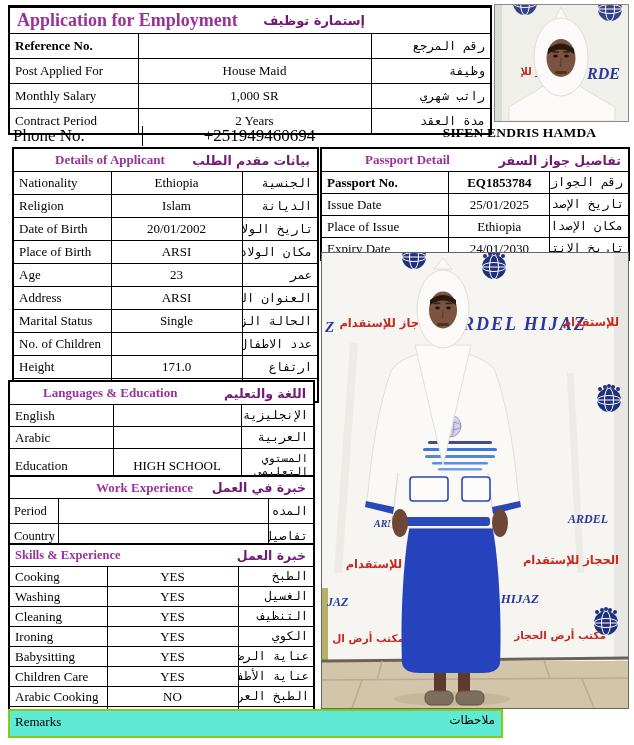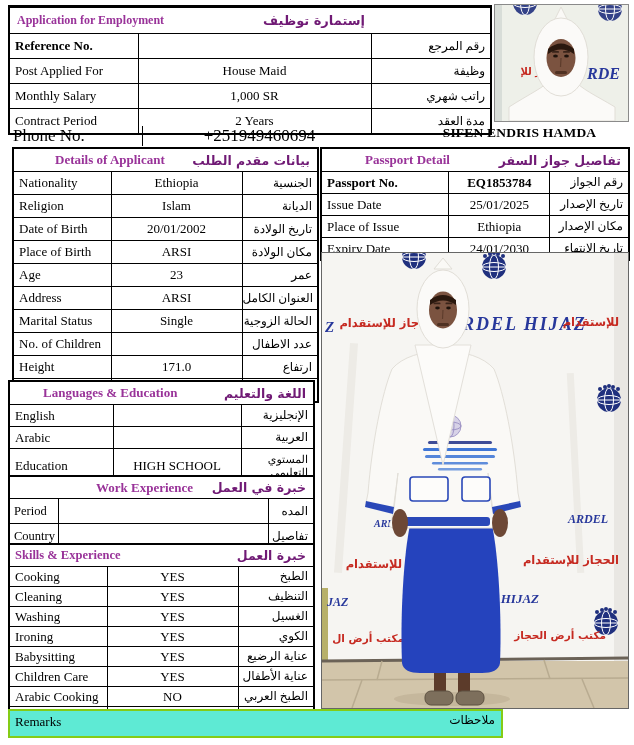--- a/index.html
+++ b/index.html
@@ -4,21 +4,21 @@
 <style>
   html,body{margin:0;padding:0;background:#fff;}
   .page{position:relative;width:634px;height:745px;background:#ffffff;
         font-family:"Liberation Serif",serif;color:#000;overflow:hidden;}
   table.t{position:absolute;border-collapse:collapse;table-layout:fixed;background:#fff;}
   table.t td{border:1px solid #000;overflow:hidden;white-space:nowrap;vertical-align:middle;}
   .outer2{border:2px solid #000;}
   .lbl{padding-left:5px;font-size:13px;}
   .val{text-align:center;font-size:13px;}
   .ar{padding-right:5px;font-size:12px;direction:rtl;
-      font-family:Liberation Serif, serif;margin-top:33px;}
+      font-family:Liberation Mono, monospace;margin-top:33px;}
   .ar.wrap{white-space:normal;line-height:1.15;font-size:11px;}
   .bold{font-weight:bold;}
   .hdrflex{display:flex;justify-content:space-between;align-items:center;width:100%;}
   .hdr-en{color:#993399;font-weight:bold;font-size:13px;}
   .hdr-ar{color:#701a75;font-weight:bold;font-size:12.5px;direction:rtl;
           font-family:"DejaVu Sans",sans-serif;padding-right:6px;}
   
   #topTable{left:8px;top:5px;width:482px;border-top-width:3px;}
   #topTable td{height:22px;}
   #topTable tr.hrow td{height:23px;border-bottom:1px solid #000;}
@@ -72,21 +72,21 @@
   <table class="t outer2" id="topTable">
     <colgroup>
         <col style="width:129px">
         <col style="width:233px">
         <col style="width:120px">
       </colgroup>
     <tbody>
         <tr class="hrow">
       <td colspan="3">
         <div class="hdrflex">
-          <span class="hdr-en" style="padding-left:6px;font-size:12px">Application for Employment</span>
+          <span class="hdr-en" style="padding-left:6px;font-size:18px">Application for Employment</span>
           <span class="hdr-ar" style="margin-right:118px;font-size:13px">إستمارة توظيف</span>
         </div>
       </td>
     </tr>
     <tr>
       <td class="lbl bold">Reference No.</td>
       <td class="val"></td>
       <td class="ar">رقم المرجع</td>
     </tr>
     <tr>
@@ -256,28 +256,28 @@
         <span class="hdr-ar">خبرة العمل</span>
       </div>
           </td>
     </tr>
     <tr class="r1">
           <td class="lbl">Cooking</td>
           <td class="val">YES</td>
           <td class="ar">الطبخ</td>
         </tr>
     <tr class="r1">
+          <td class="lbl">Washing</td>
+          <td class="val">YES</td>
+          <td class="ar">الغسيل</td>
+        </tr>
+    <tr class="r1">
           <td class="lbl">Cleaning</td>
           <td class="val">YES</td>
           <td class="ar">التنظيف</td>
-        </tr>
-    <tr class="r1">
-          <td class="lbl">Washing</td>
-          <td class="val">YES</td>
-          <td class="ar">الغسيل</td>
         </tr>
     <tr class="r1">
           <td class="lbl">Ironing</td>
           <td class="val">YES</td>
           <td class="ar">الكوي</td>
         </tr>
     <tr class="r1">
           <td class="lbl">Babysitting</td>
           <td class="val">YES</td>
           <td class="ar">عناية الرضيع</td>

